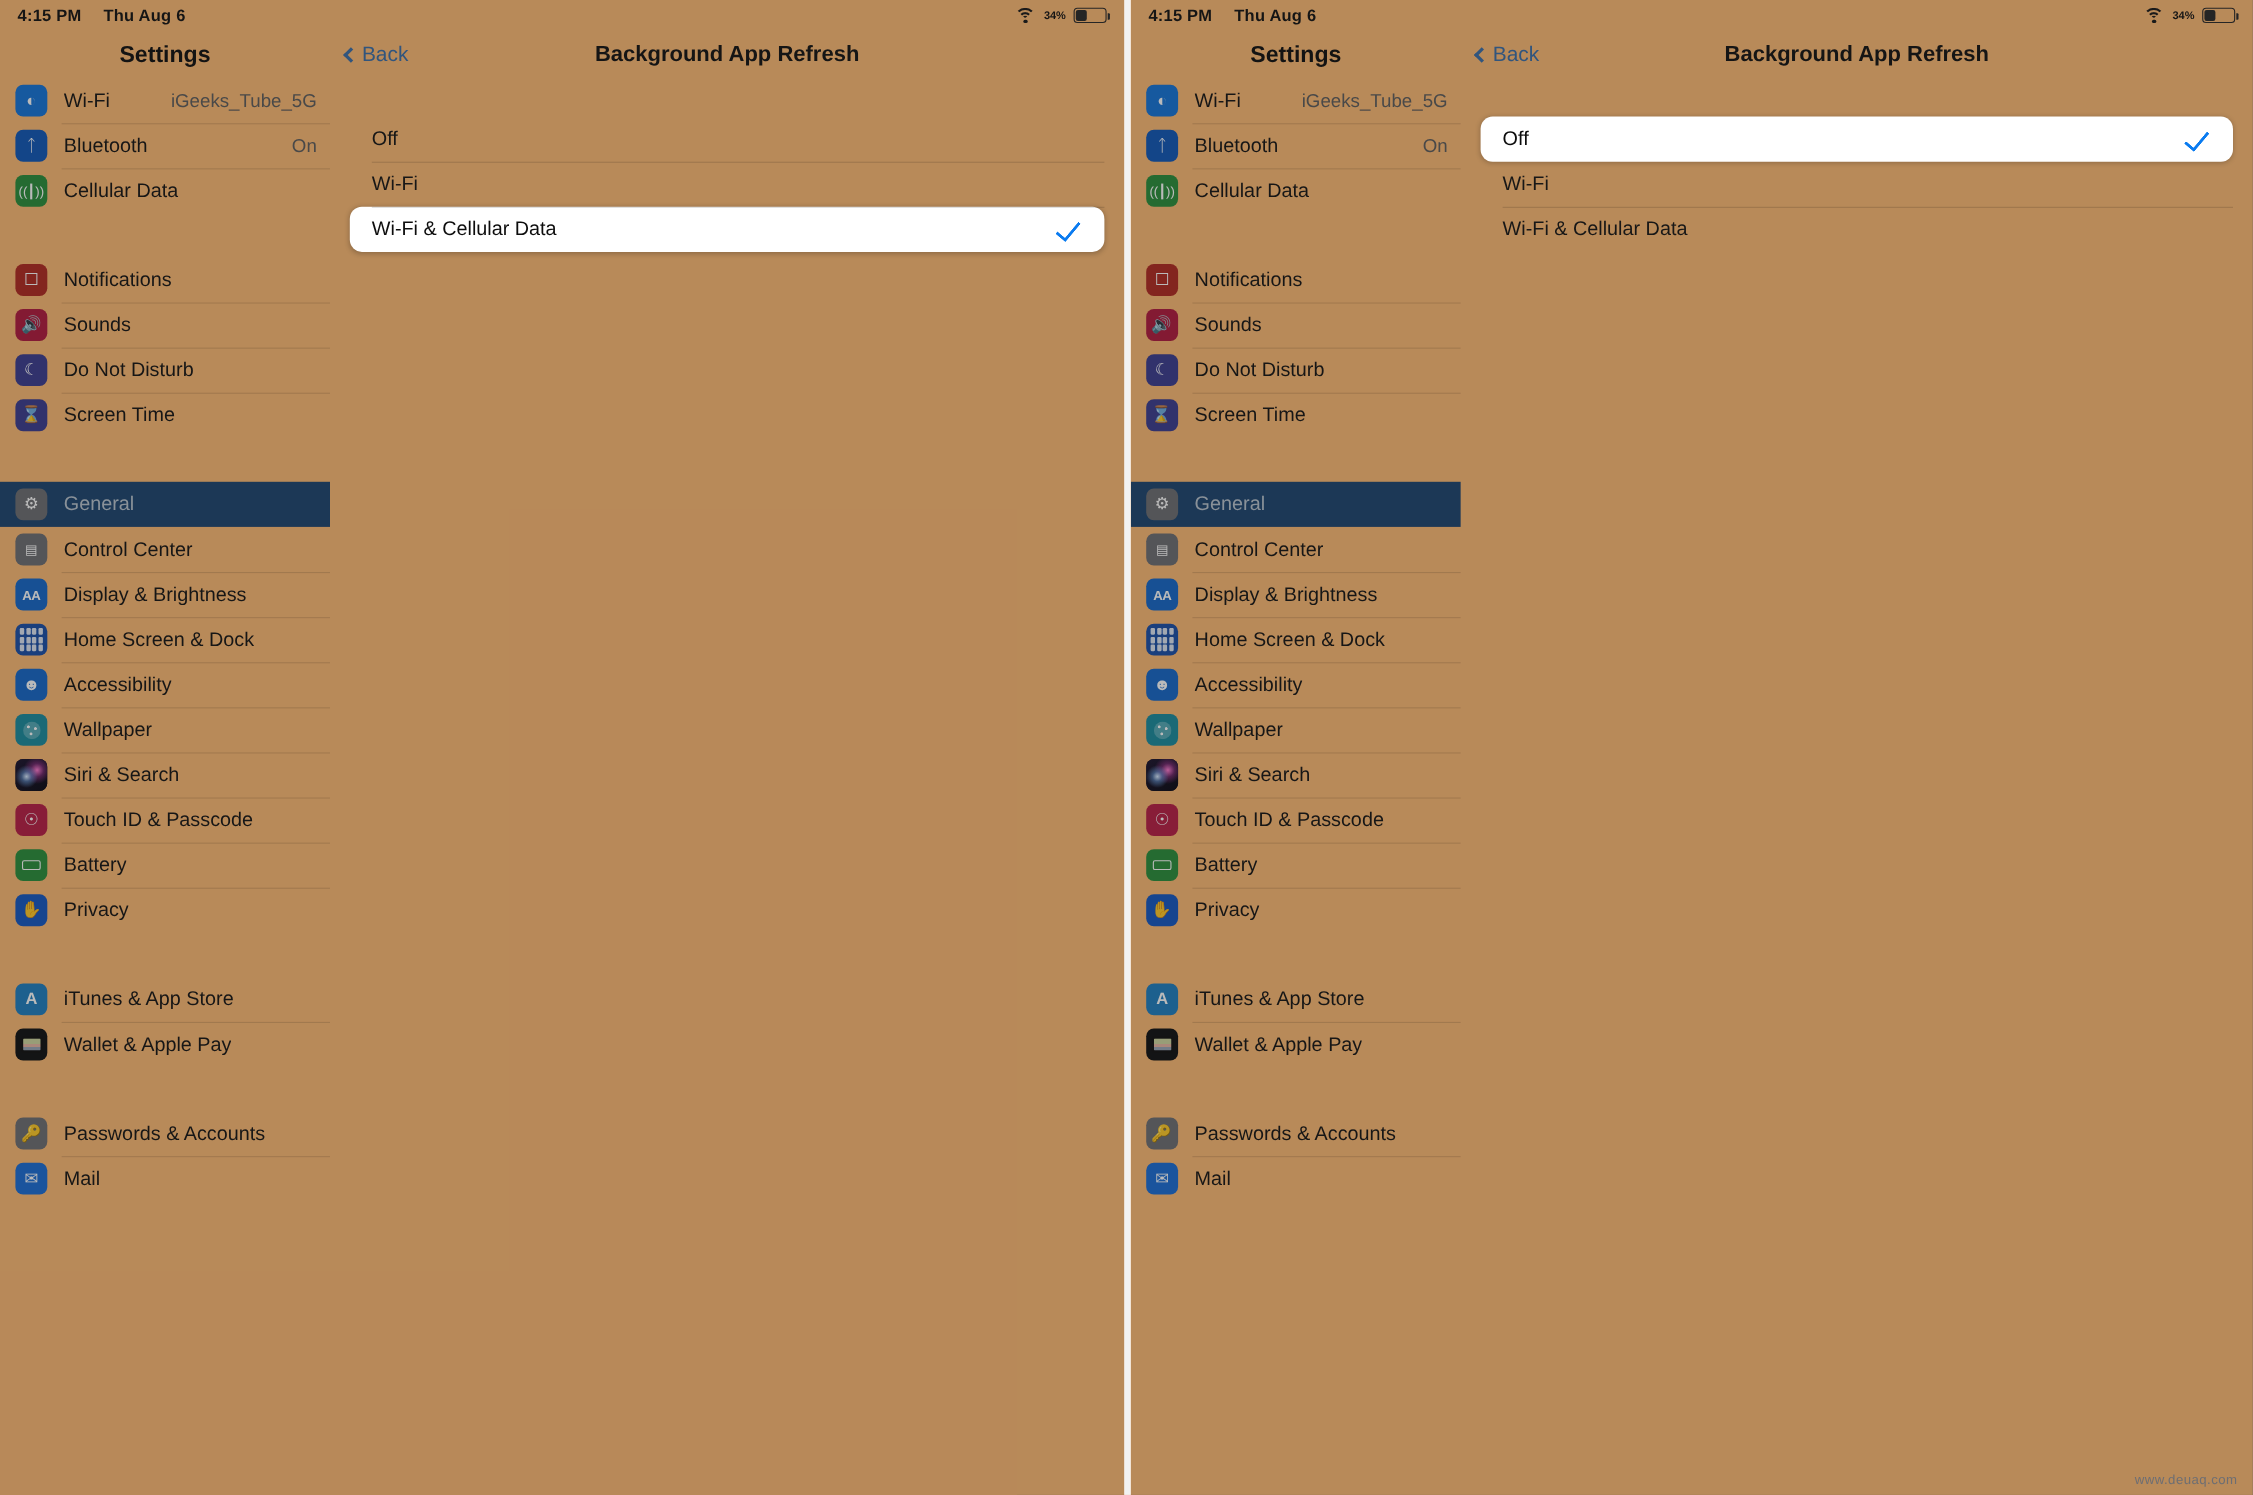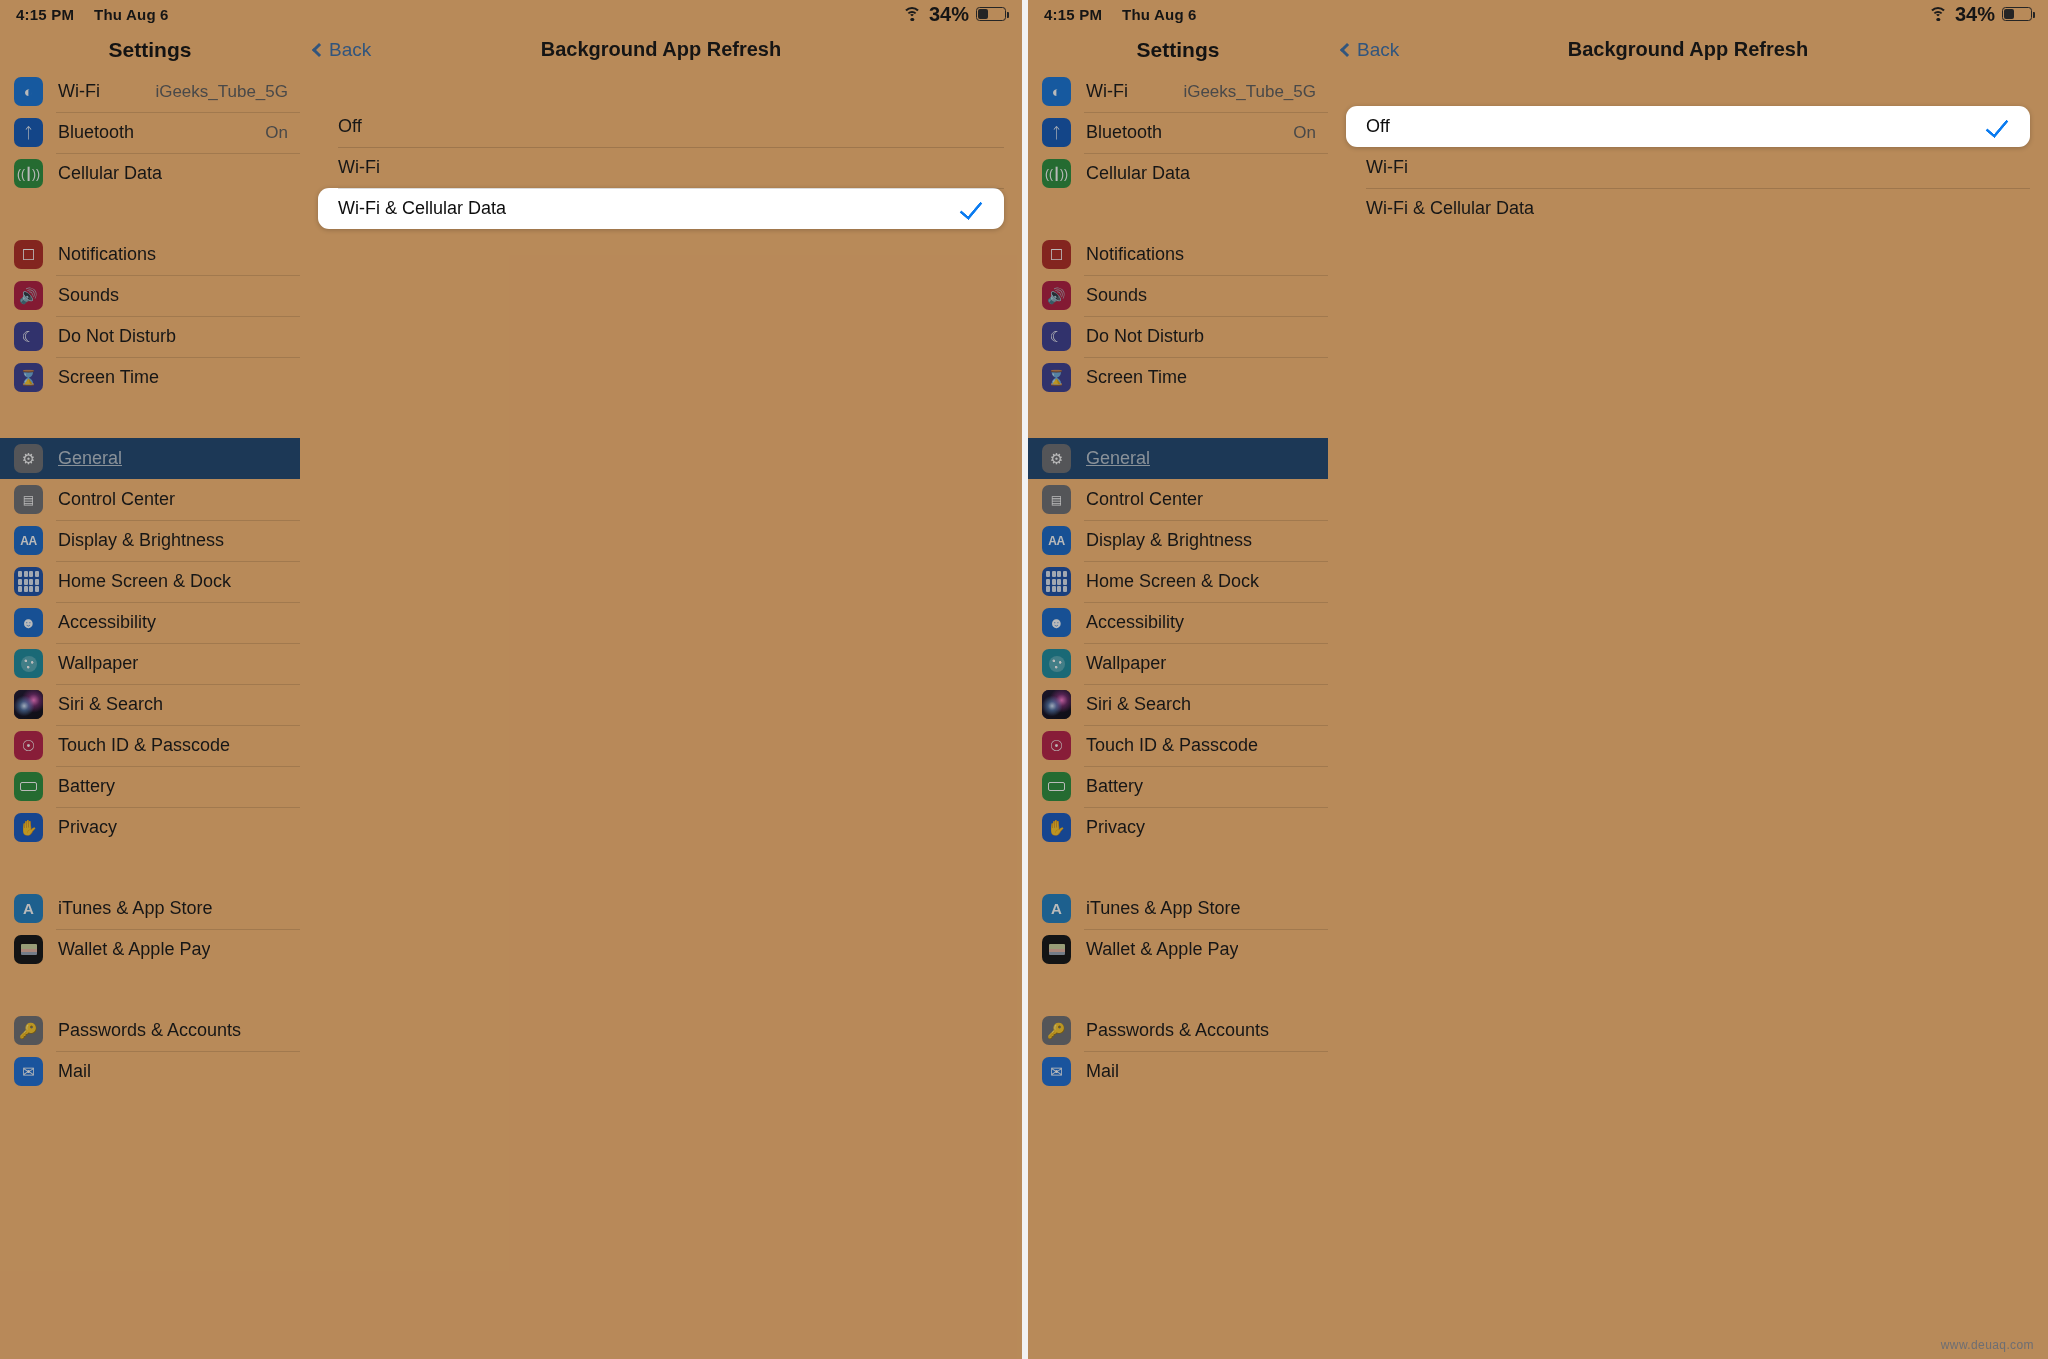--- a/index.html
+++ b/index.html
@@ -26,21 +26,21 @@
   .statusbar {
     position: relative;
     height: 28px;
     display: flex; align-items: center;
     padding: 0 16px;
     font-size: 15px; font-weight: bold; color: #141414;
   }
   .sb-time { margin-right: 20px; letter-spacing: .2px;}
   .sb-date { letter-spacing: .2px;}
   .sb-right { margin-left: auto; display: flex; align-items: center; gap: 7px; }
-  .sb-pct { font-size: 20px; font-weight: bold; color: #141414; }
+  .sb-pct { font-size: 10px; font-weight: bold; color: #141414; }
   .wifi-glyph { display:inline-block; width: 19px; height: 14px; position: relative; }
   .wifi-glyph i {
     position:absolute; border: 2.4px solid #1b1b1b; border-bottom-color: transparent;
     border-left-color: transparent; border-right-color: transparent; border-radius: 50%;
     left: 50%; transform: translateX(-50%);
   }
   .wifi-glyph i.a { width: 19px; height: 19px; top: 0; }
   .wifi-glyph i.b { width: 12px; height: 12px; top: 3.5px; }
   .wifi-glyph i.c { width: 5px;  height: 5px;  top: 7px; }
   .wifi-glyph u { position:absolute; left:50%; bottom:0; transform:translateX(-50%);
@@ -83,21 +83,21 @@
   .row {
     display: flex; align-items: center; height: 41px; padding-left: 14px;
     position: relative; cursor: pointer;
   }
   .row + .row::before {
     content:""; position:absolute; left:56px; right:0; top:0; height:1px;
     background: rgba(0,0,0,.13);
   }
   .row.selected { background: #1d4570; }
   .row.selected + .row::before { background: transparent; }
-  .row.selected .row-label { color: #b9c4cf; text-decoration: underline; }
+  .row.selected .row-label { color: #b9c4cf; }
   .ic {
     width: 29px; height: 29px; border-radius: 7px; flex: 0 0 29px;
     display:flex; align-items:center; justify-content:center;
     color:#fff; font-size: 15px; position: relative; overflow: hidden;
   }
   .row-label {
     margin-left: 15px; font-size: 18px; color: #151515;
     white-space: nowrap; overflow: hidden; text-overflow: ellipsis;
   }
   .row-value {

